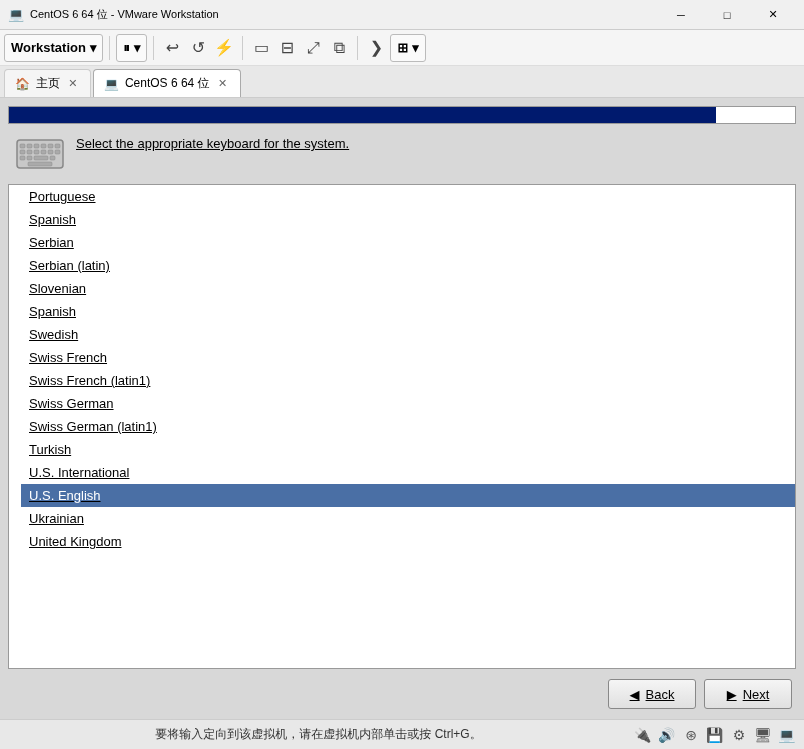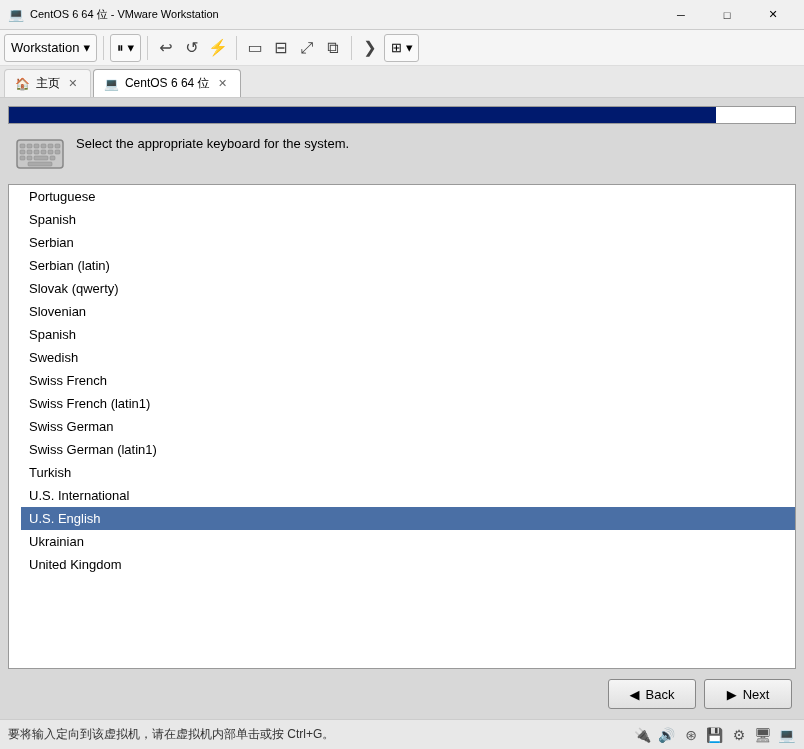--- a/index.html
+++ b/index.html
@@ -79,20 +79,21 @@
       display: flex;
       align-items: center;
       height: 28px;
       padding: 0 6px;
       border: 1px solid #bbb;
       border-radius: 3px;
       cursor: pointer;
       background: #fafafa;
       gap: 4px;
       font-size: 13px;
+      font-weight: bold;
     }
 
     
     .tab-bar {
       background: #e8e8e8;
       height: 32px;
       display: flex;
       align-items: flex-end;
       padding: 0 4px;
       border-bottom: 1px solid #ccc;
@@ -126,20 +127,21 @@
       color: #666;
     }
 
     
     .main-content {
       background: #d8d8d8;
       flex: 1;
       display: flex;
       flex-direction: column;
       height: calc(749px - 30px - 36px - 32px - 30px);
+      text-decoration: underline;
     }
     .progress-bar-container {
       width: 100%;
       height: 18px;
       background: #fff;
       border: 1px solid #999;
       overflow: hidden;
     }
     .progress-bar-fill {
       height: 100%;
@@ -221,20 +223,21 @@
     .status-bar {
       height: 30px;
       background: #e8e8e8;
       border-top: 1px solid #ccc;
       display: flex;
       align-items: center;
       padding: 0 8px;
       font-size: 12px;
       color: #333;
       gap: 5px;
+      text-align: center;
     }
     .status-bar-text {
       flex: 1;
     }
     .status-icons {
       display: flex;
       align-items: center;
       gap: 6px;
     }
     .status-icon {
@@ -357,21 +360,20 @@
 the system.</span>
     </div>
   </div>
 
   <div class="list-container">
     <div class="lang-list" id="langList">
     <div class="lang-item">Portuguese</div>
         <div class="lang-item">Spanish</div>
         <div class="lang-item">Serbian</div>
         <div class="lang-item">Serbian (latin)</div>
-        <div class="lang-item">Slovak (qwerty)</div>
         <div class="lang-item">Slovenian</div>
         <div class="lang-item">Spanish</div>
         <div class="lang-item">Swedish</div>
         <div class="lang-item">Swiss French</div>
         <div class="lang-item">Swiss French (latin1)</div>
         <div class="lang-item">Swiss German</div>
         <div class="lang-item">Swiss German (latin1)</div>
         <div class="lang-item">Turkish</div>
         <div class="lang-item">U.S. International</div>
         <div class="lang-item selected">U.S. English</div>

